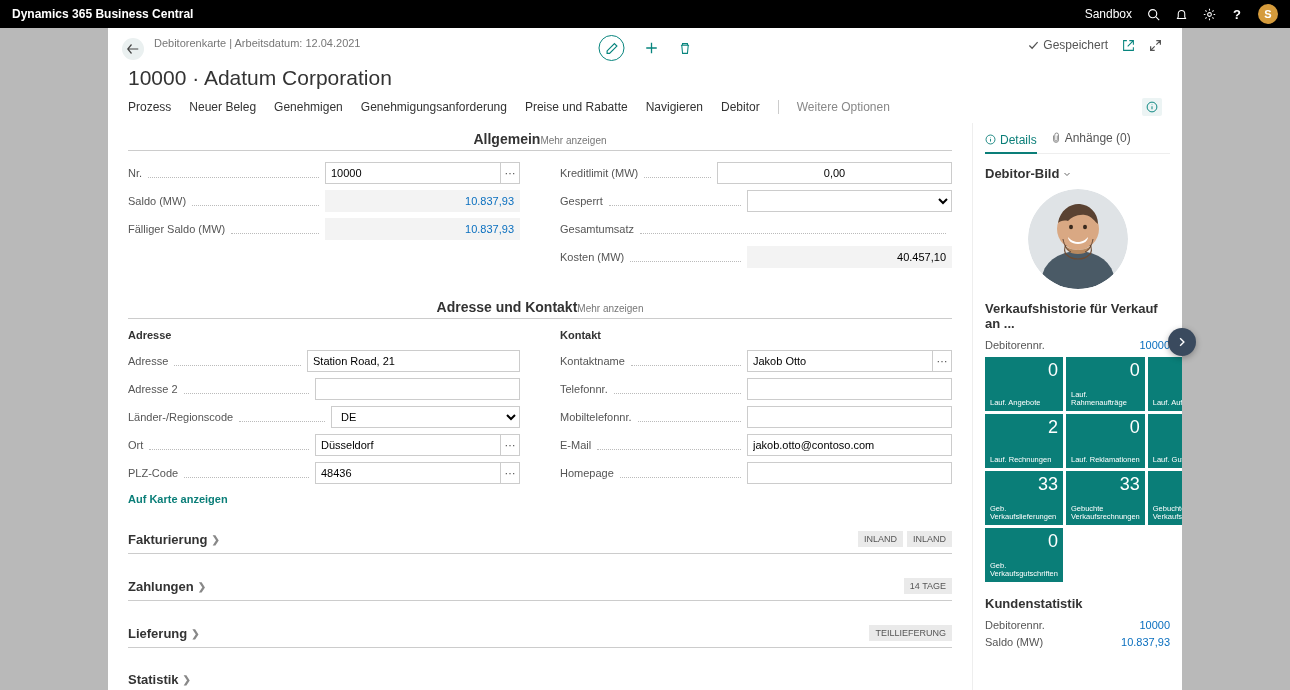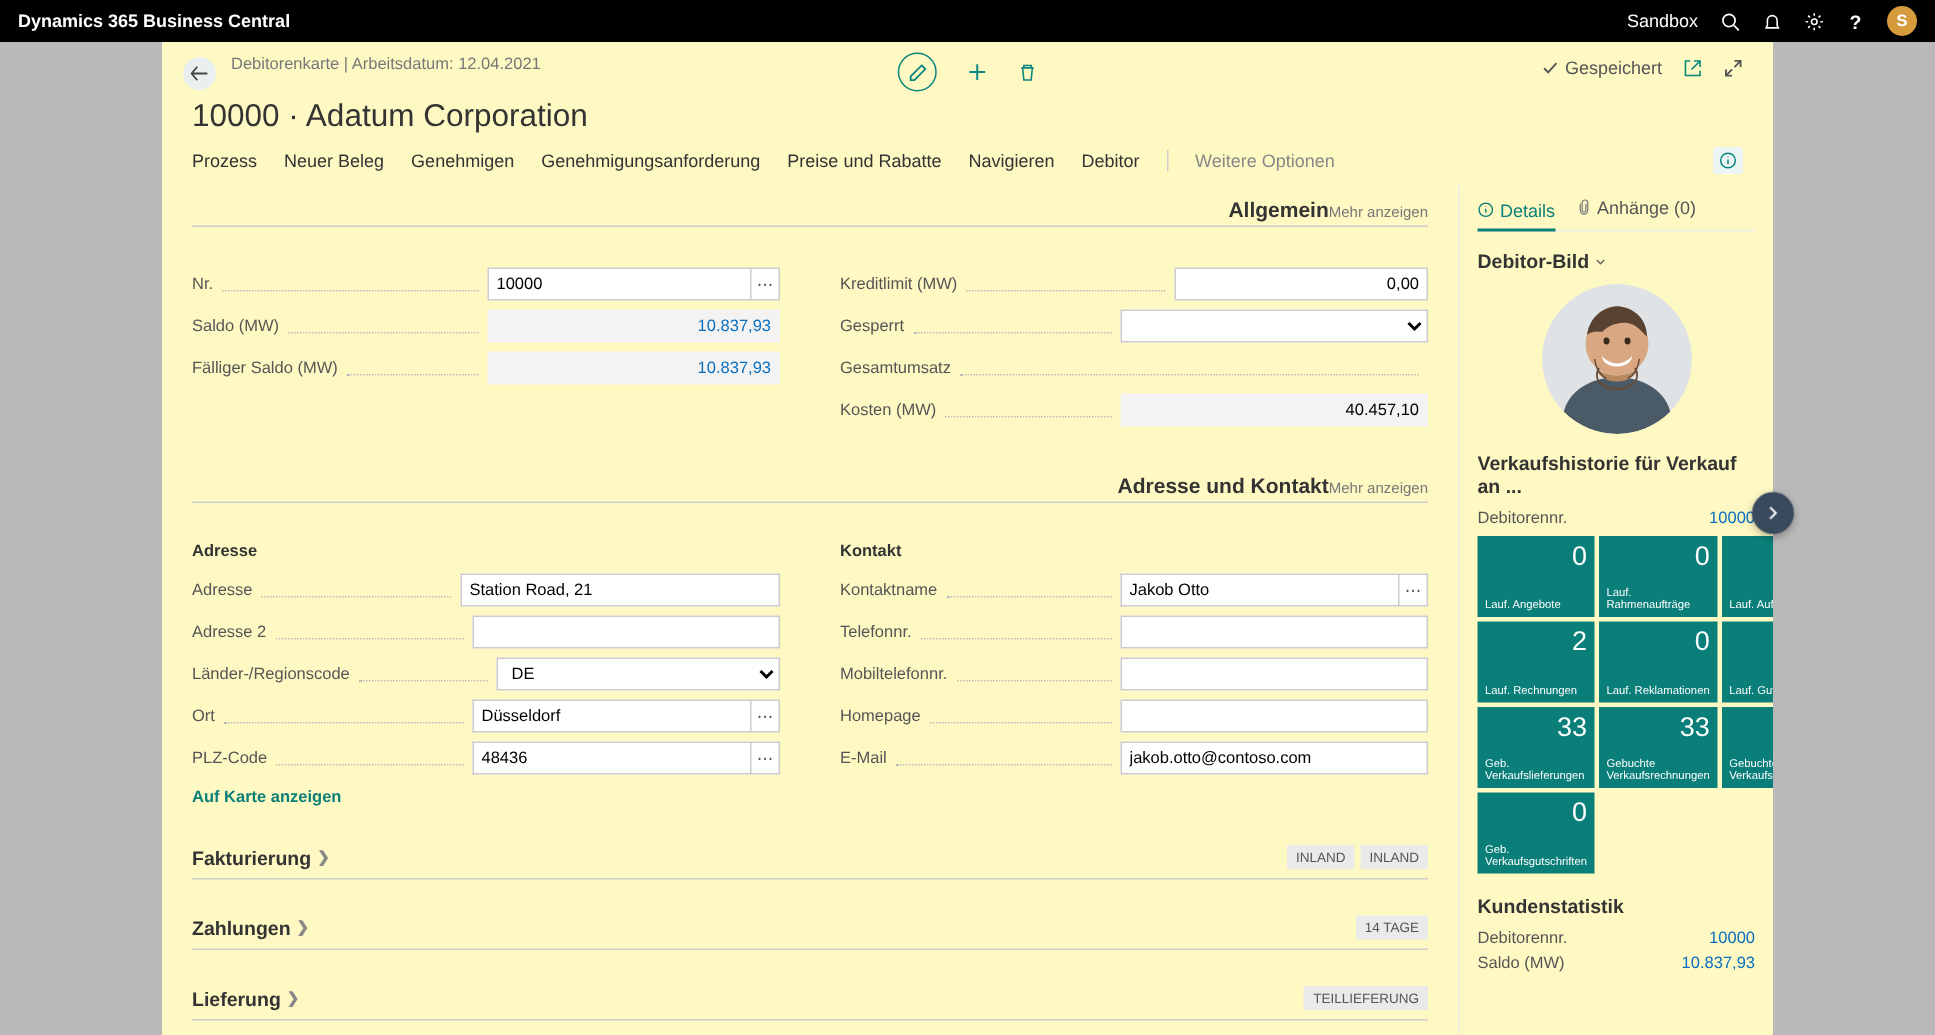--- a/index.html
+++ b/index.html
@@ -2,39 +2,39 @@
 <html><head>
 <meta charset="utf-8">
 <style>
 *{box-sizing:border-box;margin:0;padding:0;font-family:"Segoe UI",Arial,sans-serif}
 body{background:#b9b9b9;width:1290px;height:690px;overflow:hidden;position:relative}
 .topbar{background:#000;color:#fff;height:28px;display:flex;align-items:center;justify-content:space-between;padding:0 12px;font-size:12px}
 .topbar-left{font-weight:600}
 .topbar-right{display:flex;align-items:center;gap:14px}
 .topbar-right .ic{width:14px;height:14px;display:inline-flex;align-items:center;justify-content:center}
 .avatar-top{width:20px;height:20px;border-radius:50%;background:#d59b3c;color:#fff;display:flex;align-items:center;justify-content:center;font-size:11px;font-weight:600}
-.shell{position:absolute;top:28px;left:108px;right:108px;bottom:0;background:#fef9c3;display:flex;flex-direction:column}
+.shell{position:absolute;top:28px;left:108px;right:108px;bottom:0;background:#ffffff;display:flex;flex-direction:column}
 .pagehead{padding:9px 24px 0 20px;position:relative}
 .backbtn{position:absolute;left:14px;top:10px;width:22px;height:22px;border-radius:50%;background:#eaf0f0;display:flex;align-items:center;justify-content:center;color:#333;cursor:pointer}
 .breadcrumb{font-size:11px;color:#777;margin-left:26px}
 .title{font-size:21px;font-weight:400;color:#333;margin-top:17px}
 .centeractions{position:absolute;left:50%;top:7px;transform:translateX(-50%);display:flex;gap:20px;align-items:center}
 .circ-edit{width:26px;height:26px;border:1px solid #08857e;border-radius:50%;display:flex;align-items:center;justify-content:center;color:#08857e}
 .rightactions{position:absolute;right:20px;top:10px;display:flex;align-items:center;gap:14px;font-size:12px;color:#555}
 .saved{display:flex;align-items:center;gap:4px}
 .actionbar{display:flex;align-items:center;padding:8px 20px 6px;gap:18px;font-size:12px;color:#333;border-bottom:1px solid transparent}
 .actionbar .sep{border-left:1px solid #ccc;height:14px}
 .actionbar .more{color:#888}
 .actionbar .info{margin-left:auto;width:20px;height:18px;background:#ecf4f4;display:flex;align-items:center;justify-content:center;border-radius:2px;color:#08857e}
 .body{display:flex;flex:1;overflow:hidden}
 .main{flex:1;padding:0 20px 20px;overflow-y:auto}
 .main::-webkit-scrollbar{width:8px}.main::-webkit-scrollbar-thumb{background:#ccc;border-radius:4px}
 .side{width:210px;border-left:1px solid #eee;padding:8px 12px 12px;overflow-y:auto;position:relative}
 .side::-webkit-scrollbar{width:8px}.side::-webkit-scrollbar-thumb{background:#c7c7c7;border-radius:4px}
-.secthead{display:flex;justify-content:flex-end;align-items:baseline;border-bottom:1px solid #ccc;padding-bottom:3px;margin-top:8px;margin-bottom:26px}
+.secthead{display:flex;justify-content:center;align-items:baseline;border-bottom:1px solid #ccc;padding-bottom:3px;margin-top:8px;margin-bottom:10px}
 .secthead h3{font-size:14px;font-weight:600;color:#333}
 .showmore{font-size:10px;color:#777}
 .twocol{display:flex;gap:40px}
 .col{flex:1}
 .subhead{font-size:11px;font-weight:600;color:#333;margin-bottom:8px}
 .field{display:flex;align-items:center;margin-bottom:4px;min-height:24px}
 .field label{font-size:11px;color:#555;white-space:nowrap}
 .field .dots{flex:1;border-bottom:1px dotted #bbb;height:9px;margin:0 6px}
 .field input,.field select{font-size:11px;padding:3px 5px;border:1px solid #ccc;height:22px;width:195px;background:#fff}
 .field input.wide{width:205px}
@@ -185,21 +185,21 @@
               <span class="dots"></span>
               <div class="readonly right" style="width:195px">
                 <span class="link">10.837,93</span>
               </div>
             </div>
     </div>
     <div class="col">
      <div class="field">
               <label>Kreditlimit (MW)</label>
               <span class="dots"></span>
-              <input style="text-align: right; width: 169px;" value="0,00">
+              <input style="text-align: center; width: 235px;" value="0,00">
             </div>
      <div class="field">
               <label>Gesperrt</label>
               <span class="dots"></span>
               <select style="width:205px"><option></option></select>
             </div>
      <div class="field">
               <label>Gesamtumsatz</label>
               <span class="dots"></span>
             </div>
@@ -267,28 +267,28 @@
               <label>Telefonnr.</label>
               <span class="dots"></span>
               <input style="width: 205px;" value="">
             </div>
      <div class="field">
               <label>Mobiltelefonnr.</label>
               <span class="dots"></span>
               <input style="width: 205px;" value="">
             </div>
      <div class="field">
+              <label>E-Mail</label>
+              <span class="dots"></span>
+              <input style="width: 205px;" value="jakob.otto@contoso.com">
+            </div>
+     <div class="field">
               <label>Homepage</label>
               <span class="dots"></span>
               <input style="width: 205px;" value="">
-            </div>
-     <div class="field">
-              <label>E-Mail</label>
-              <span class="dots"></span>
-              <input style="width: 205px;" value="jakob.otto@contoso.com">
             </div>
     </div>
    </div>
 
    <div id="collapsed-host">
           <div class="collapsed">
             <h3>Fakturierung<span class="chev">❯</span></h3>
             <div class="tags">
               <span class="tag">INLAND</span>
               <span class="tag">INLAND</span>

